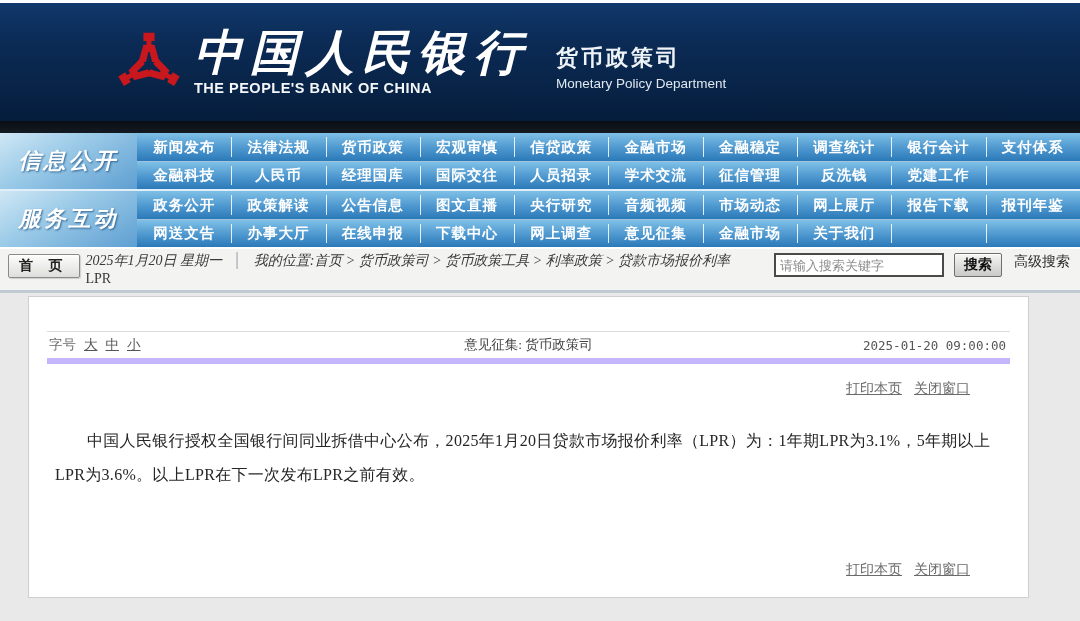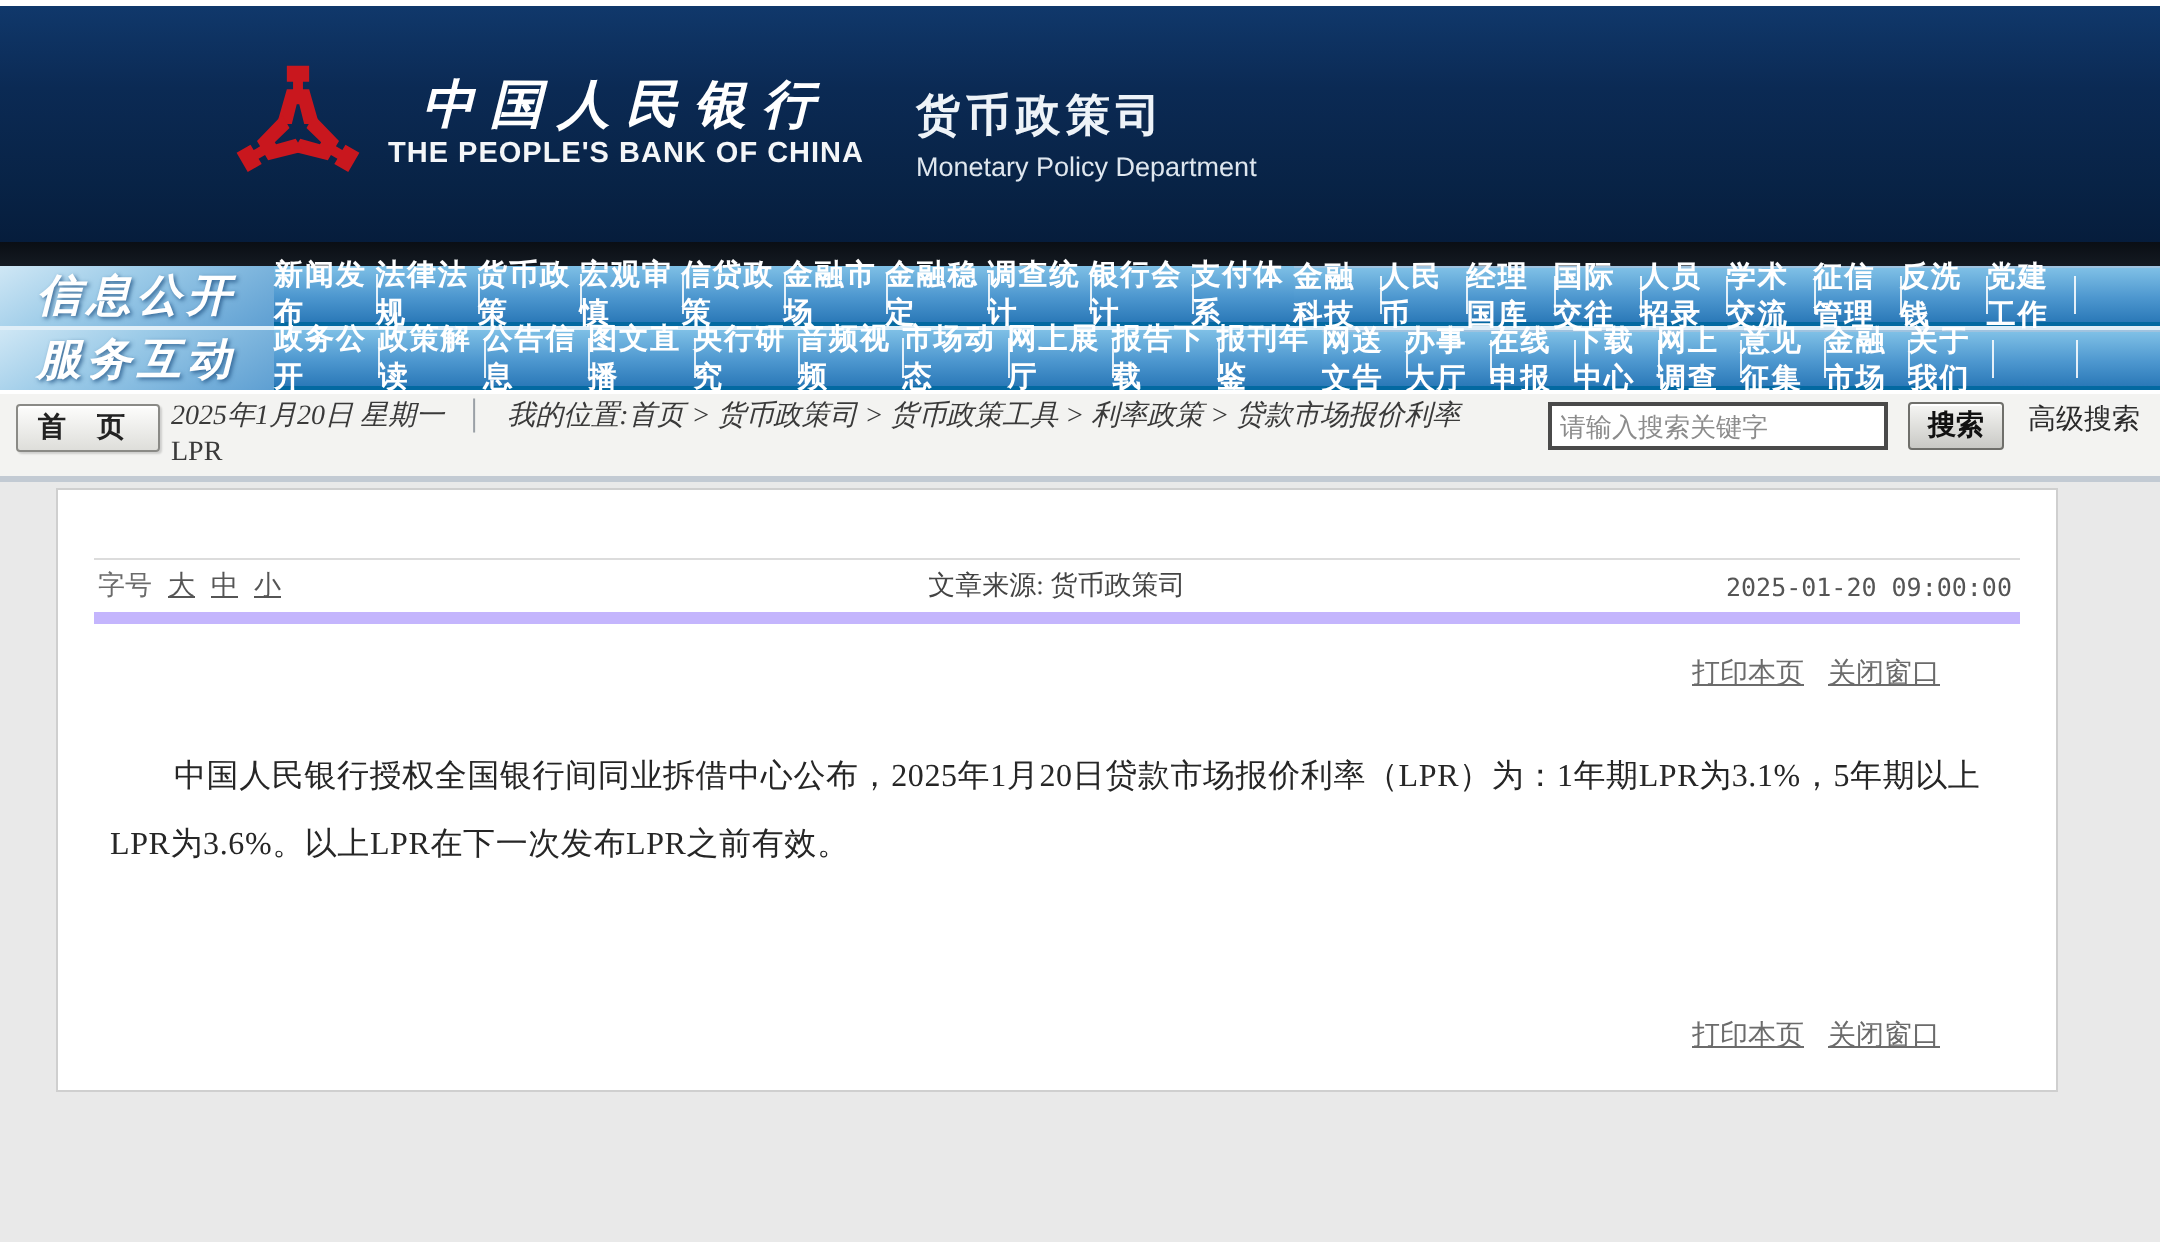--- a/index.html
+++ b/index.html
@@ -13,40 +13,40 @@
   .banner{
     height:118px;
     background:linear-gradient(180deg,#10386b 0%,#0b2a54 35%,#082346 75%,#061d3c 100%);
     display:flex;align-items:center;position:relative;
   }
   .banner-inner{display:flex;align-items:center;margin-left:118px;}
   .logo{width:62px;height:64px;margin-right:14px;}
   .title-block{color:#fff;margin-right:26px;}
   .title-cn{
     font-family:"Liberation Serif","DejaVu Serif",serif;
-    font-size:26px;font-weight:bold;letter-spacing:8px;line-height:1.05;
+    font-size:48px;font-weight:bold;letter-spacing:8px;line-height:1.05;
     font-style:italic;
     text-align:center;
   }
   .title-en{font-size:14.5px;font-weight:bold;letter-spacing:0.5px;color:#f4f6f8;margin-top:2px;}
   .dept-block{color:#eef3f8;padding-top:10px;}
   .dept-cn{font-size:22px;font-weight:bold;letter-spacing:3px;}
   .dept-en{font-size:13.5px;margin-top:3px;color:#dfe7ef;}
   .blackstrip{height:12px;background:linear-gradient(180deg,#0a0e14,#141a22);}
 
   
   .nav{background:#dfeef8;}
   .nav-section{display:flex;margin-bottom:2px;background:#0369a1;}
   .nav-label{
     width:137px;flex:0 0 137px;display:flex;align-items:center;justify-content:center;
     background:linear-gradient(150deg,#cfe7f5 0%,#9ccbe8 40%,#5e9fd2 100%);
     color:#ffffff;font-size:22px;font-weight:bold;font-style:italic;
     letter-spacing:3px;text-shadow:1px 1px 2px rgba(30,80,130,.8);
   }
-  .nav-rows{flex:1;display:flex;flex-direction:row;}
+  .nav-rows{flex:1;display:flex;flex-direction:column;}
   .nav-row{
     display:flex;height:28px;
     background:linear-gradient(180deg,#7fc0e6 0%,#4d97cf 55%,#2b79b8 100%);
   }
   .nav-row + .nav-row{border-top:1px solid rgba(255,255,255,.55);height:27px;}
   .navcell{
     flex:1;display:flex;align-items:center;justify-content:center;
     color:#ffffff;font-size:14.5px;font-weight:bold;letter-spacing:1px;
     position:relative;cursor:pointer;
   }
@@ -230,21 +230,21 @@
 <div class="graybg">
   <div class="card">
 
     <div class="meta-row">
       <div class="meta-left">
         <span class="fs-label">字号</span>
         <span class="fs-opt">大</span>
         <span class="fs-opt">中</span>
         <span class="fs-opt">小</span>
       </div>
-      <div class="meta-center">文章来源: 货币政策司</div>
+      <div class="meta-center">意见征集: 货币政策司</div>
       <div class="meta-right">2025-01-20 09:00:00</div>
     </div>
 
     <div class="linkrow">
       <span class="plink">打印本页</span>
       <span class="plink">关闭窗口</span>
     </div>
 
     <div class="art-body">中国人民银行授权全国银行间同业拆借中心公布，2025年1月20日贷款市场报价利率（LPR）为：1年期LPR为3.1%，5年期以上LPR为3.6%。以上LPR在下一次发布LPR之前有效。</div>
 

